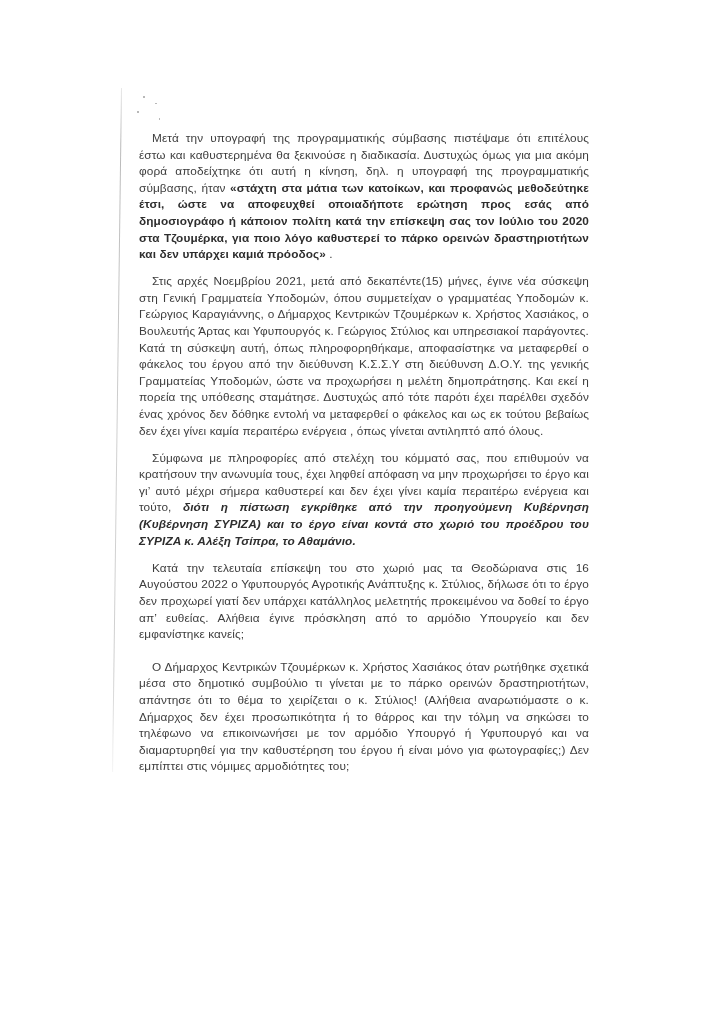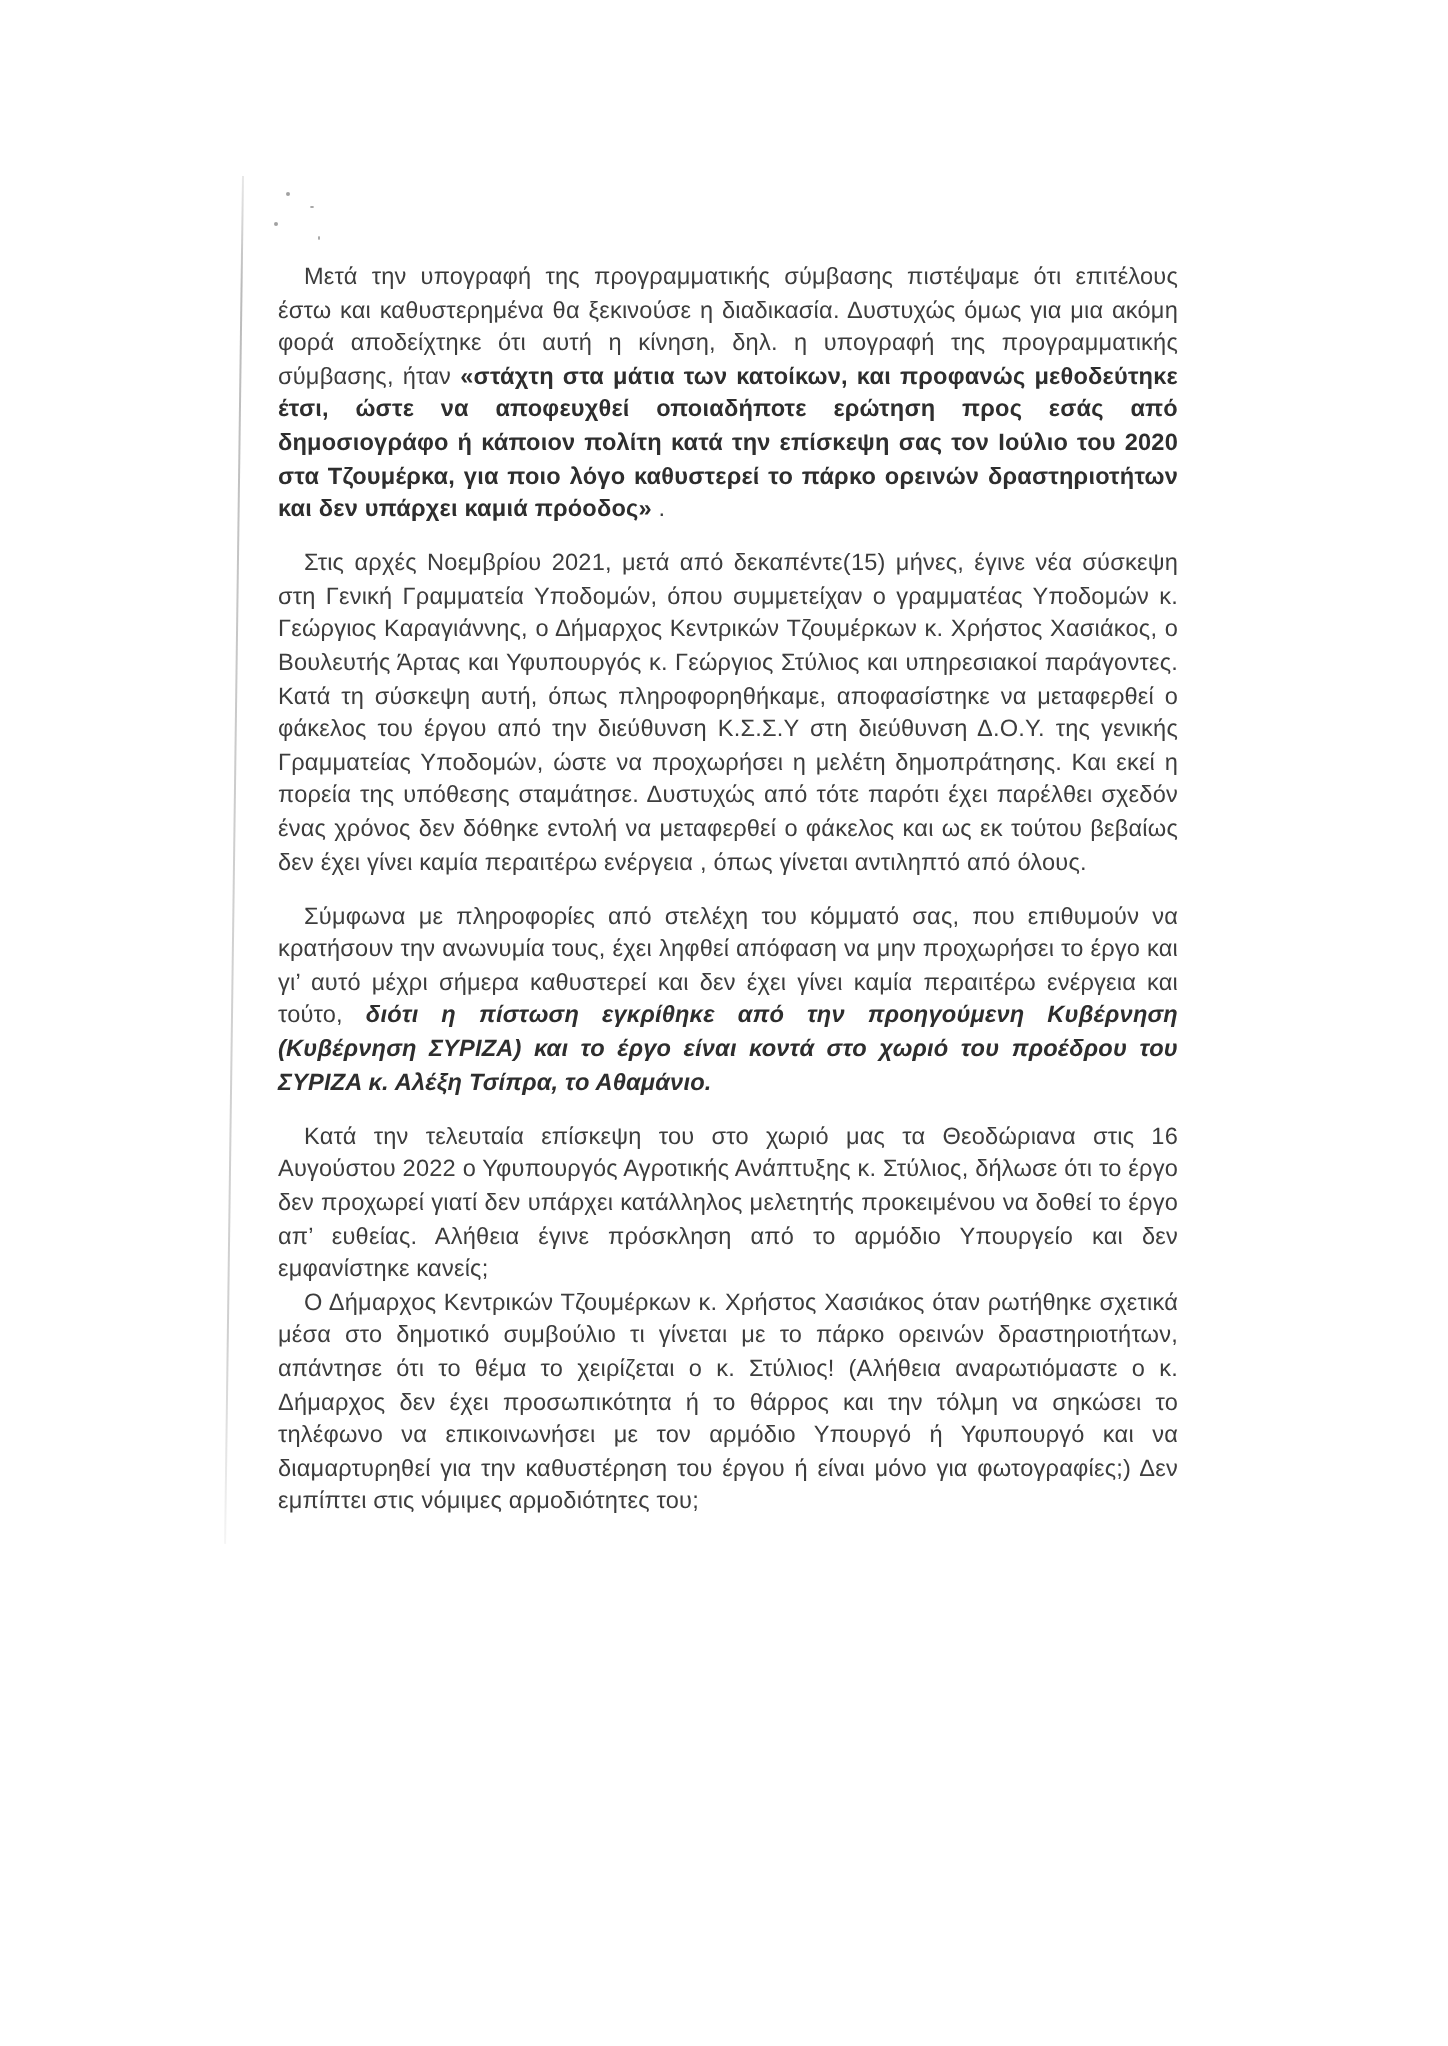--- a/index.html
+++ b/index.html
@@ -56,21 +56,21 @@
     font-size: 11.8px;
     line-height: 16.6px;
     text-align: justify;
     letter-spacing: 0.1px;
   }
   .para {
     margin: 10.5px 0 0 0;
     text-indent: 13px;
   }
   .para:first-child { margin-top: 0; }
-  .para.tight { margin-top: 0; }
+  .para.tight { margin-top: 16px; }
 
   .seg-normal      { font-weight: 400; font-style: normal; }
   .seg-bold        { font-weight: 700; font-style: normal; color: #2e2e2e; }
   .seg-bold-italic { font-weight: 700; font-style: italic; color: #2e2e2e; }
 </style>
 </head>
 <body>
 
 <div class="page">
   <div class="fold-line"></div>

